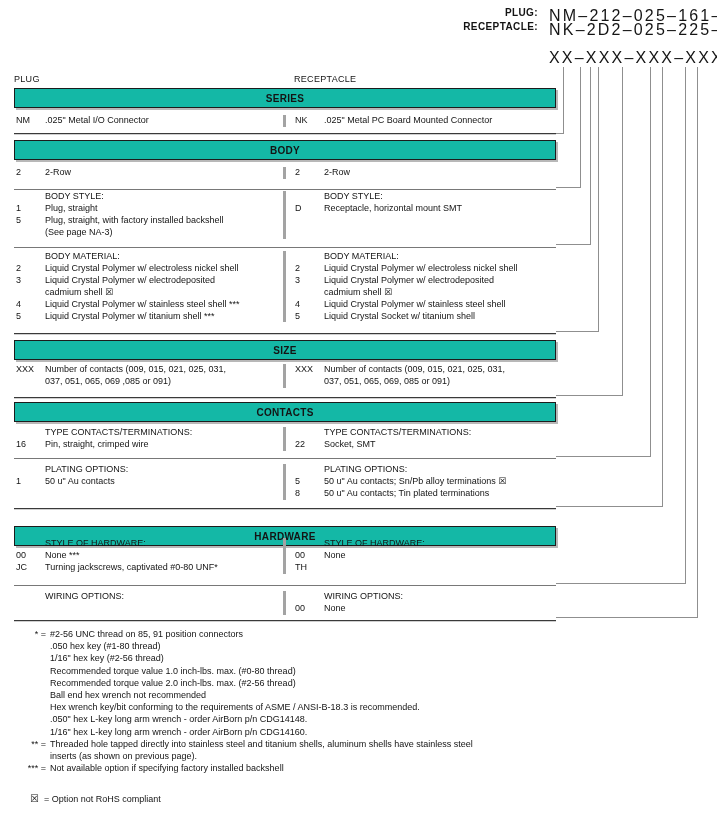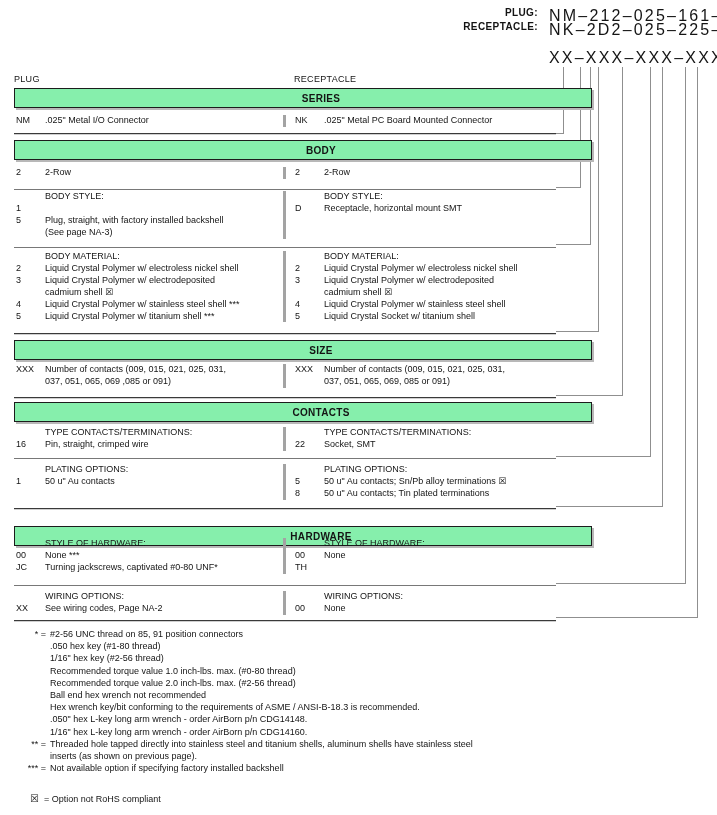--- a/index.html
+++ b/index.html
@@ -6,21 +6,21 @@
   #page{position:relative;width:717px;height:815px;background:#ffffff;overflow:hidden;
         font-family:"Liberation Sans","DejaVu Sans",sans-serif;color:#141414;}
   
   .pn-label{position:absolute;left:360px;width:178px;text-align:right;
             font-weight:bold;font-size:10px;letter-spacing:0.4px;white-space:nowrap;}
   .pn-value{position:absolute;left:549px;font-size:16px;letter-spacing:2.2px;white-space:nowrap;}
   .colhead{position:absolute;top:74px;font-size:9px;letter-spacing:0.3px;}
   
   .tbox{position:absolute;left:14px;width:540px;height:18px;border:1px solid #1c1c1c;
         box-shadow:2px 2px 0 #b8b8b8;display:flex;align-items:center;justify-content:center;
-        font-weight:bold;font-size:10px;letter-spacing:0.3px;background:#86efac;padding-left:36px;}
+        font-weight:bold;font-size:10px;letter-spacing:0.3px;background:#14b8a6;}
   
   .block{position:absolute;left:14px;width:542px;display:grid;grid-template-columns:269px 273px;
          font-size:9px;line-height:11.9px;}
   .col{padding-left:2px;}
   .col.right{border-left:3px solid #a3a3a3;padding-left:9px;}
   .row{display:flex;}
   .code{flex:0 0 29px;white-space:nowrap;}
   .desc{flex:1;padding-right:4px;white-space:pre-line;}
   .subhead{white-space:nowrap;}
   
@@ -96,20 +96,21 @@
   <div class="rule light" style="top:189px"></div>
 
   <div class="block" style="top:191px">
     <div class="col left">
       <div class="row">
         <span class="code"></span>
         <span class="desc subhead">BODY STYLE:</span>
       </div>
       <div class="row">
         <span class="code">1</span>
+        <span class="desc">Plug, straight</span>
       </div>
       <div class="row">
         <span class="code">5</span>
         <span class="desc">Plug, straight, with factory installed backshell
 (See page NA-3)</span>
       </div>
     </div>
     <div class="col right">
       <div class="row">
         <span class="code"></span>
@@ -276,24 +277,20 @@
     </div>
   </div>
   <div class="rule light" style="top:585px"></div>
 
   <div class="block" style="top:591px">
     <div class="col left">
       <div class="row">
         <span class="code"></span>
         <span class="desc subhead">WIRING OPTIONS:</span>
       </div>
-      <div class="row">
-        <span class="code">XX</span>
-        <span class="desc">See wiring codes, Page NA-2</span>
-      </div>
     </div>
     <div class="col right">
       <div class="row">
         <span class="code"></span>
         <span class="desc subhead">WIRING OPTIONS:</span>
       </div>
       <div class="row">
         <span class="code">00</span>
         <span class="desc">None</span>
       </div>

